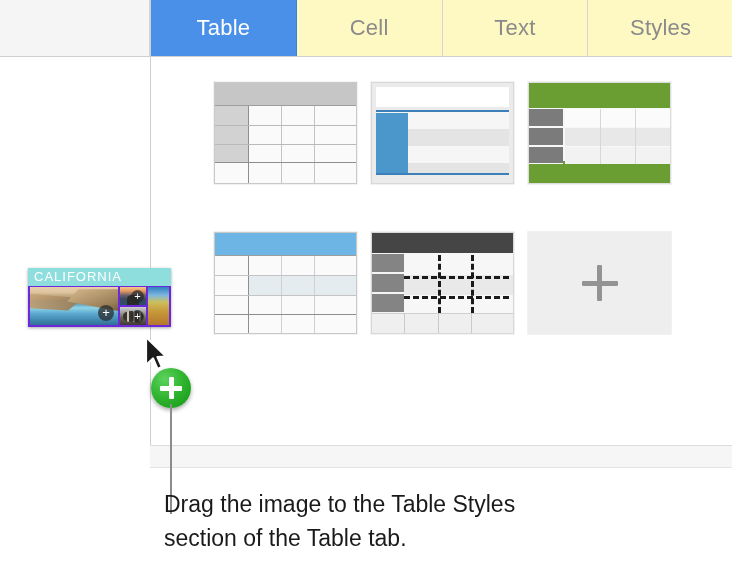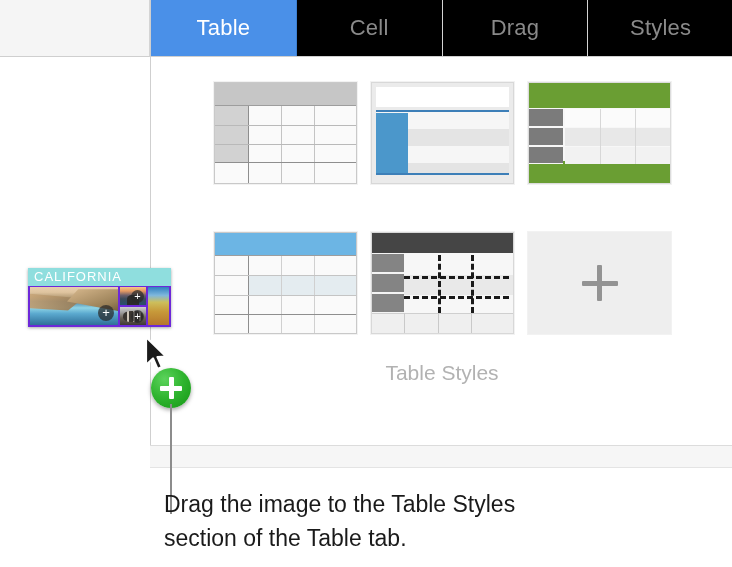--- a/index.html
+++ b/index.html
@@ -26,21 +26,21 @@
     position: absolute; left: 0; top: 0; width: 582px; height: 57px;
     display: flex;
     border-bottom: 1px solid #cfcfcf;
     background: #f5f5f5;
   }
   .tab {
     flex: 1 1 0;
     display: flex; align-items: center; justify-content: center;
     font-size: 22px;
     color: #8a8a8a;
-    background: #000000;
+    background: #fef9c3;
     border-right: 1px solid #d4d4d4;
     height: 100%;
     letter-spacing: 0.2px;
     cursor: default;
   }
   .tab:last-child { border-right: none; }
   .tab.active {
     background: #4a90e8;
     color: #ffffff;
     border-right-color: #3d7fd1;
@@ -250,21 +250,21 @@
   <div class="panel">
 
     <div class="tabbar">
       <div class="tab active">
           <span>Table</span>
         </div>
       <div class="tab">
           <span>Cell</span>
         </div>
       <div class="tab">
-          <span>Drag</span>
+          <span>Text</span>
         </div>
       <div class="tab">
           <span>Styles</span>
         </div>
     </div>
 
     <div class="styles-area">
 
       <div class="grid">
 
@@ -330,21 +330,20 @@
           <div class="botv" style="left:99px;"></div>
         </div>
 
         <div class="thumb t6">
           <div class="plus-h"></div>
           <div class="plus-v"></div>
         </div>
 
       </div>
 
-      <div class="section-label">Table Styles</div>
     </div>
   </div>
 
   <div class="panel-sep"></div>
   <div class="footer-band"></div>
 
   <div class="drag-image">
     <div class="di-banner">CALIFORNIA</div>
     <div class="di-photos">
       <div class="ph big">

